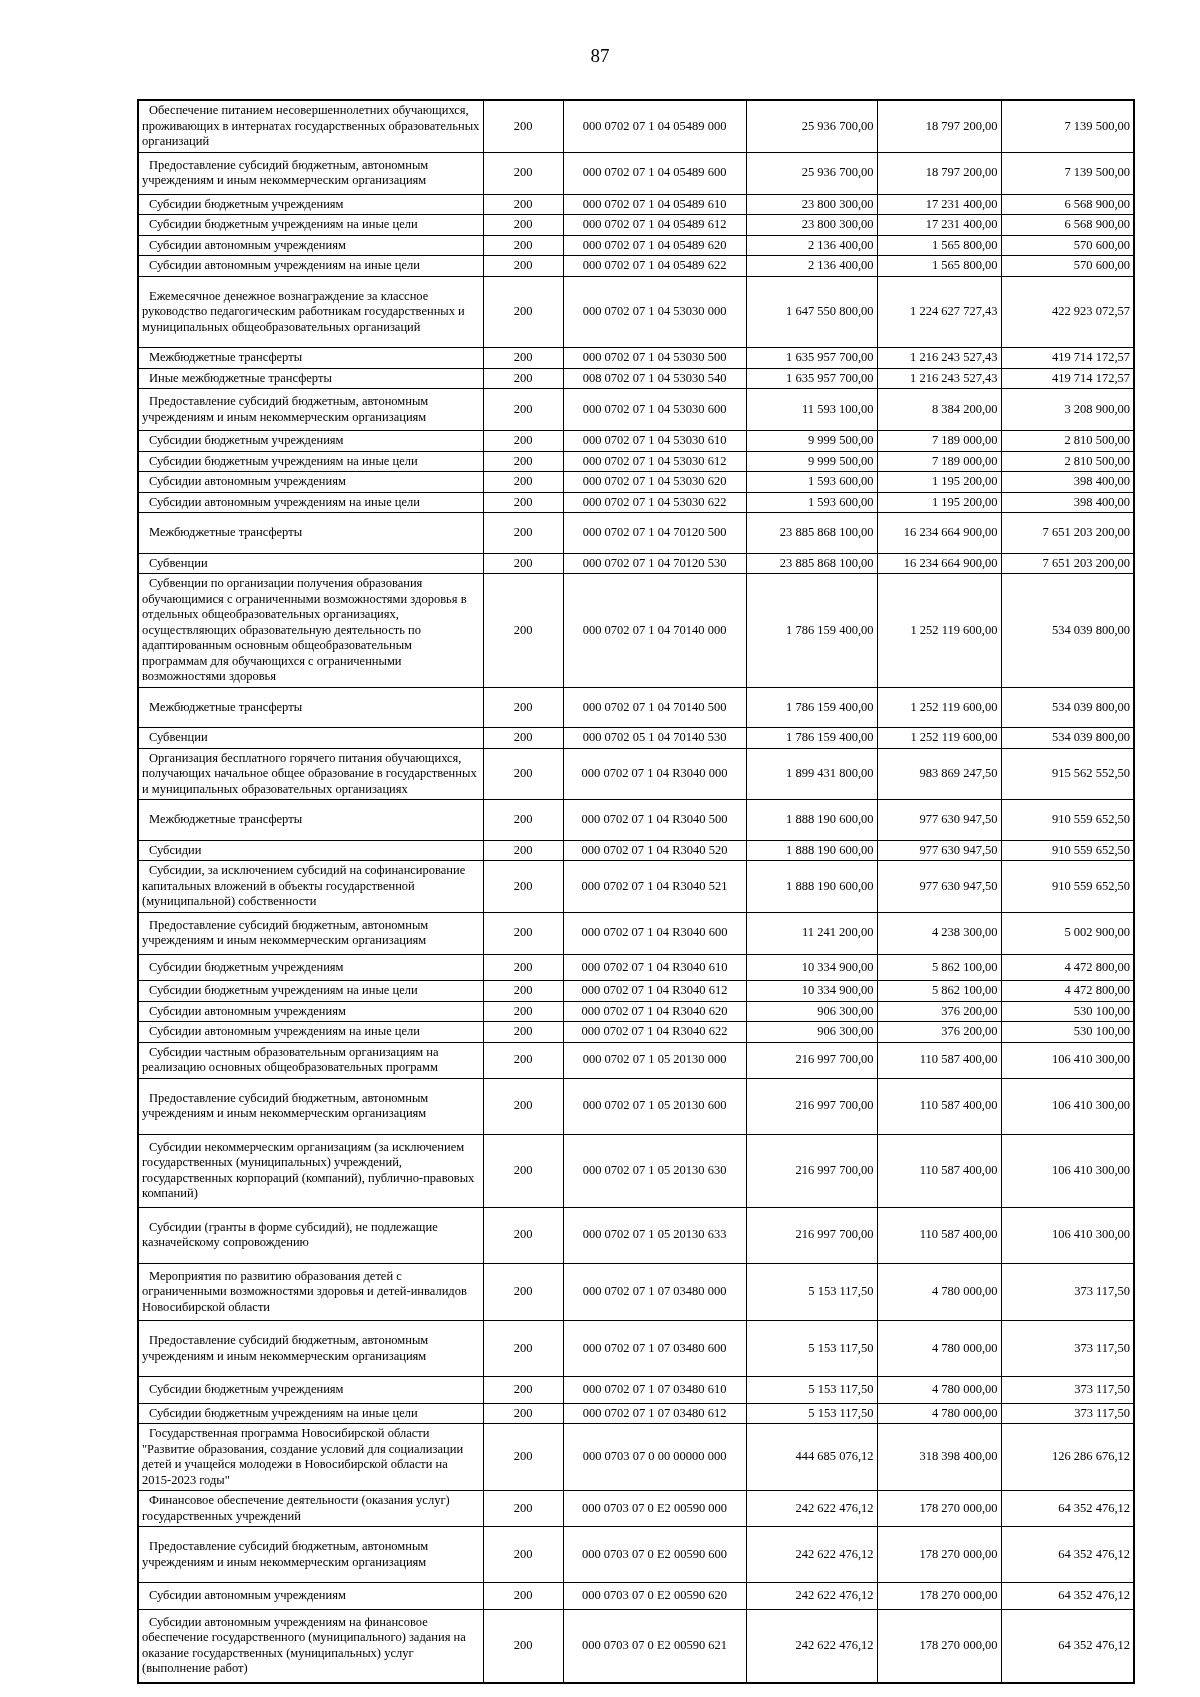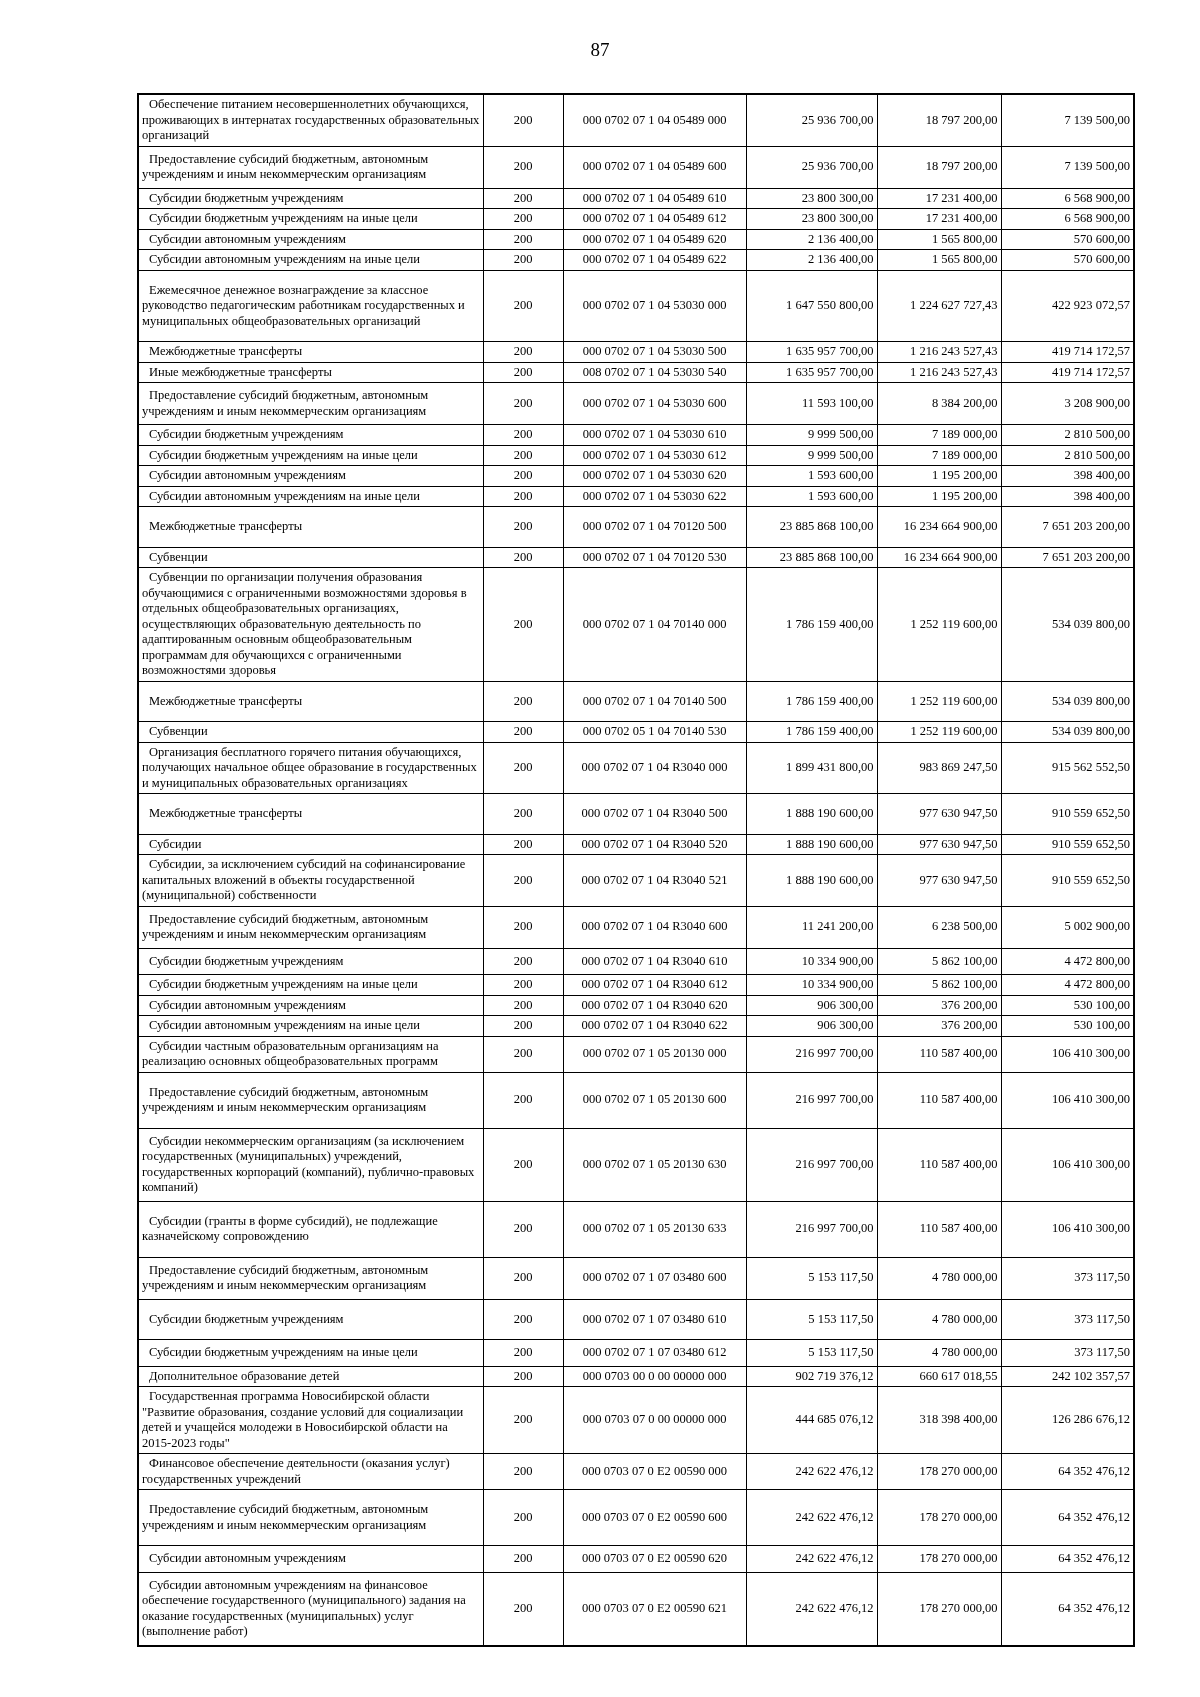--- a/index.html
+++ b/index.html
@@ -12,21 +12,21 @@
     font-family: "Liberation Serif", "DejaVu Serif", serif;
     color: #000;
   }
   .page {
     position: relative;
     width: 1200px;
     height: 1697px;
     background: #ffffff;
   }
   .page-number {
-    margin: 0;
+    margin: 6px;
     padding-top: 38px;
     text-align: center;
     font-size: 19px;
     line-height: 24px;
   }
   table.budget-table {
     border-collapse: collapse;
     table-layout: fixed;
     margin-left: 137px;
     margin-top: 31px;
@@ -281,21 +281,21 @@
           <td class="td-center">000 0702 07 1 04 R3040 521</td>
           <td class="td-num">1 888 190 600,00</td>
           <td class="td-num">977 630 947,50</td>
           <td class="td-num">910 559 652,50</td>
         </tr>
         <tr>
           <td class="td-desc">Предоставление субсидий бюджетным, автономным учреждениям и иным некоммерческим организациям</td>
           <td class="td-center">200</td>
           <td class="td-center">000 0702 07 1 04 R3040 600</td>
           <td class="td-num">11 241 200,00</td>
-          <td class="td-num">6 238 500,00</td>
+          <td class="td-num">4 238 300,00</td>
           <td class="td-num">5 002 900,00</td>
         </tr>
         <tr>
           <td class="td-desc">Субсидии бюджетным учреждениям</td>
           <td class="td-center">200</td>
           <td class="td-center">000 0702 07 1 04 R3040 610</td>
           <td class="td-num">10 334 900,00</td>
           <td class="td-num">5 862 100,00</td>
           <td class="td-num">4 472 800,00</td>
         </tr>
@@ -349,20 +349,28 @@
         </tr>
         <tr>
           <td class="td-desc">Субсидии (гранты в форме субсидий), не подлежащие казначейскому сопровождению</td>
           <td class="td-center">200</td>
           <td class="td-center">000 0702 07 1 05 20130 633</td>
           <td class="td-num">216 997 700,00</td>
           <td class="td-num">110 587 400,00</td>
           <td class="td-num">106 410 300,00</td>
         </tr>
         <tr>
+          <td class="td-desc">Мероприятия по развитию образования детей с ограниченными возможностями здоровья и детей-инвалидов Новосибирской области</td>
+          <td class="td-center">200</td>
+          <td class="td-center">000 0702 07 1 07 03480 000</td>
+          <td class="td-num">5 153 117,50</td>
+          <td class="td-num">4 780 000,00</td>
+          <td class="td-num">373 117,50</td>
+        </tr>
+        <tr>
           <td class="td-desc">Предоставление субсидий бюджетным, автономным учреждениям и иным некоммерческим организациям</td>
           <td class="td-center">200</td>
           <td class="td-center">000 0702 07 1 07 03480 600</td>
           <td class="td-num">5 153 117,50</td>
           <td class="td-num">4 780 000,00</td>
           <td class="td-num">373 117,50</td>
         </tr>
         <tr>
           <td class="td-desc">Субсидии бюджетным учреждениям</td>
           <td class="td-center">200</td>
@@ -371,28 +379,20 @@
           <td class="td-num">4 780 000,00</td>
           <td class="td-num">373 117,50</td>
         </tr>
         <tr>
           <td class="td-desc">Субсидии бюджетным учреждениям на иные цели</td>
           <td class="td-center">200</td>
           <td class="td-center">000 0702 07 1 07 03480 612</td>
           <td class="td-num">5 153 117,50</td>
           <td class="td-num">4 780 000,00</td>
           <td class="td-num">373 117,50</td>
-        </tr>
-        <tr>
-          <td class="td-desc">Дополнительное образование детей</td>
-          <td class="td-center">200</td>
-          <td class="td-center">000 0703 00 0 00 00000 000</td>
-          <td class="td-num">902 719 376,12</td>
-          <td class="td-num">660 617 018,55</td>
-          <td class="td-num">242 102 357,57</td>
         </tr>
         <tr>
           <td class="td-desc">Государственная программа Новосибирской области "Развитие образования, создание условий для социализации детей и учащейся молодежи в Новосибирской области на 2015-2023 годы"</td>
           <td class="td-center">200</td>
           <td class="td-center">000 0703 07 0 00 00000 000</td>
           <td class="td-num">444 685 076,12</td>
           <td class="td-num">318 398 400,00</td>
           <td class="td-num">126 286 676,12</td>
         </tr>
         <tr>

